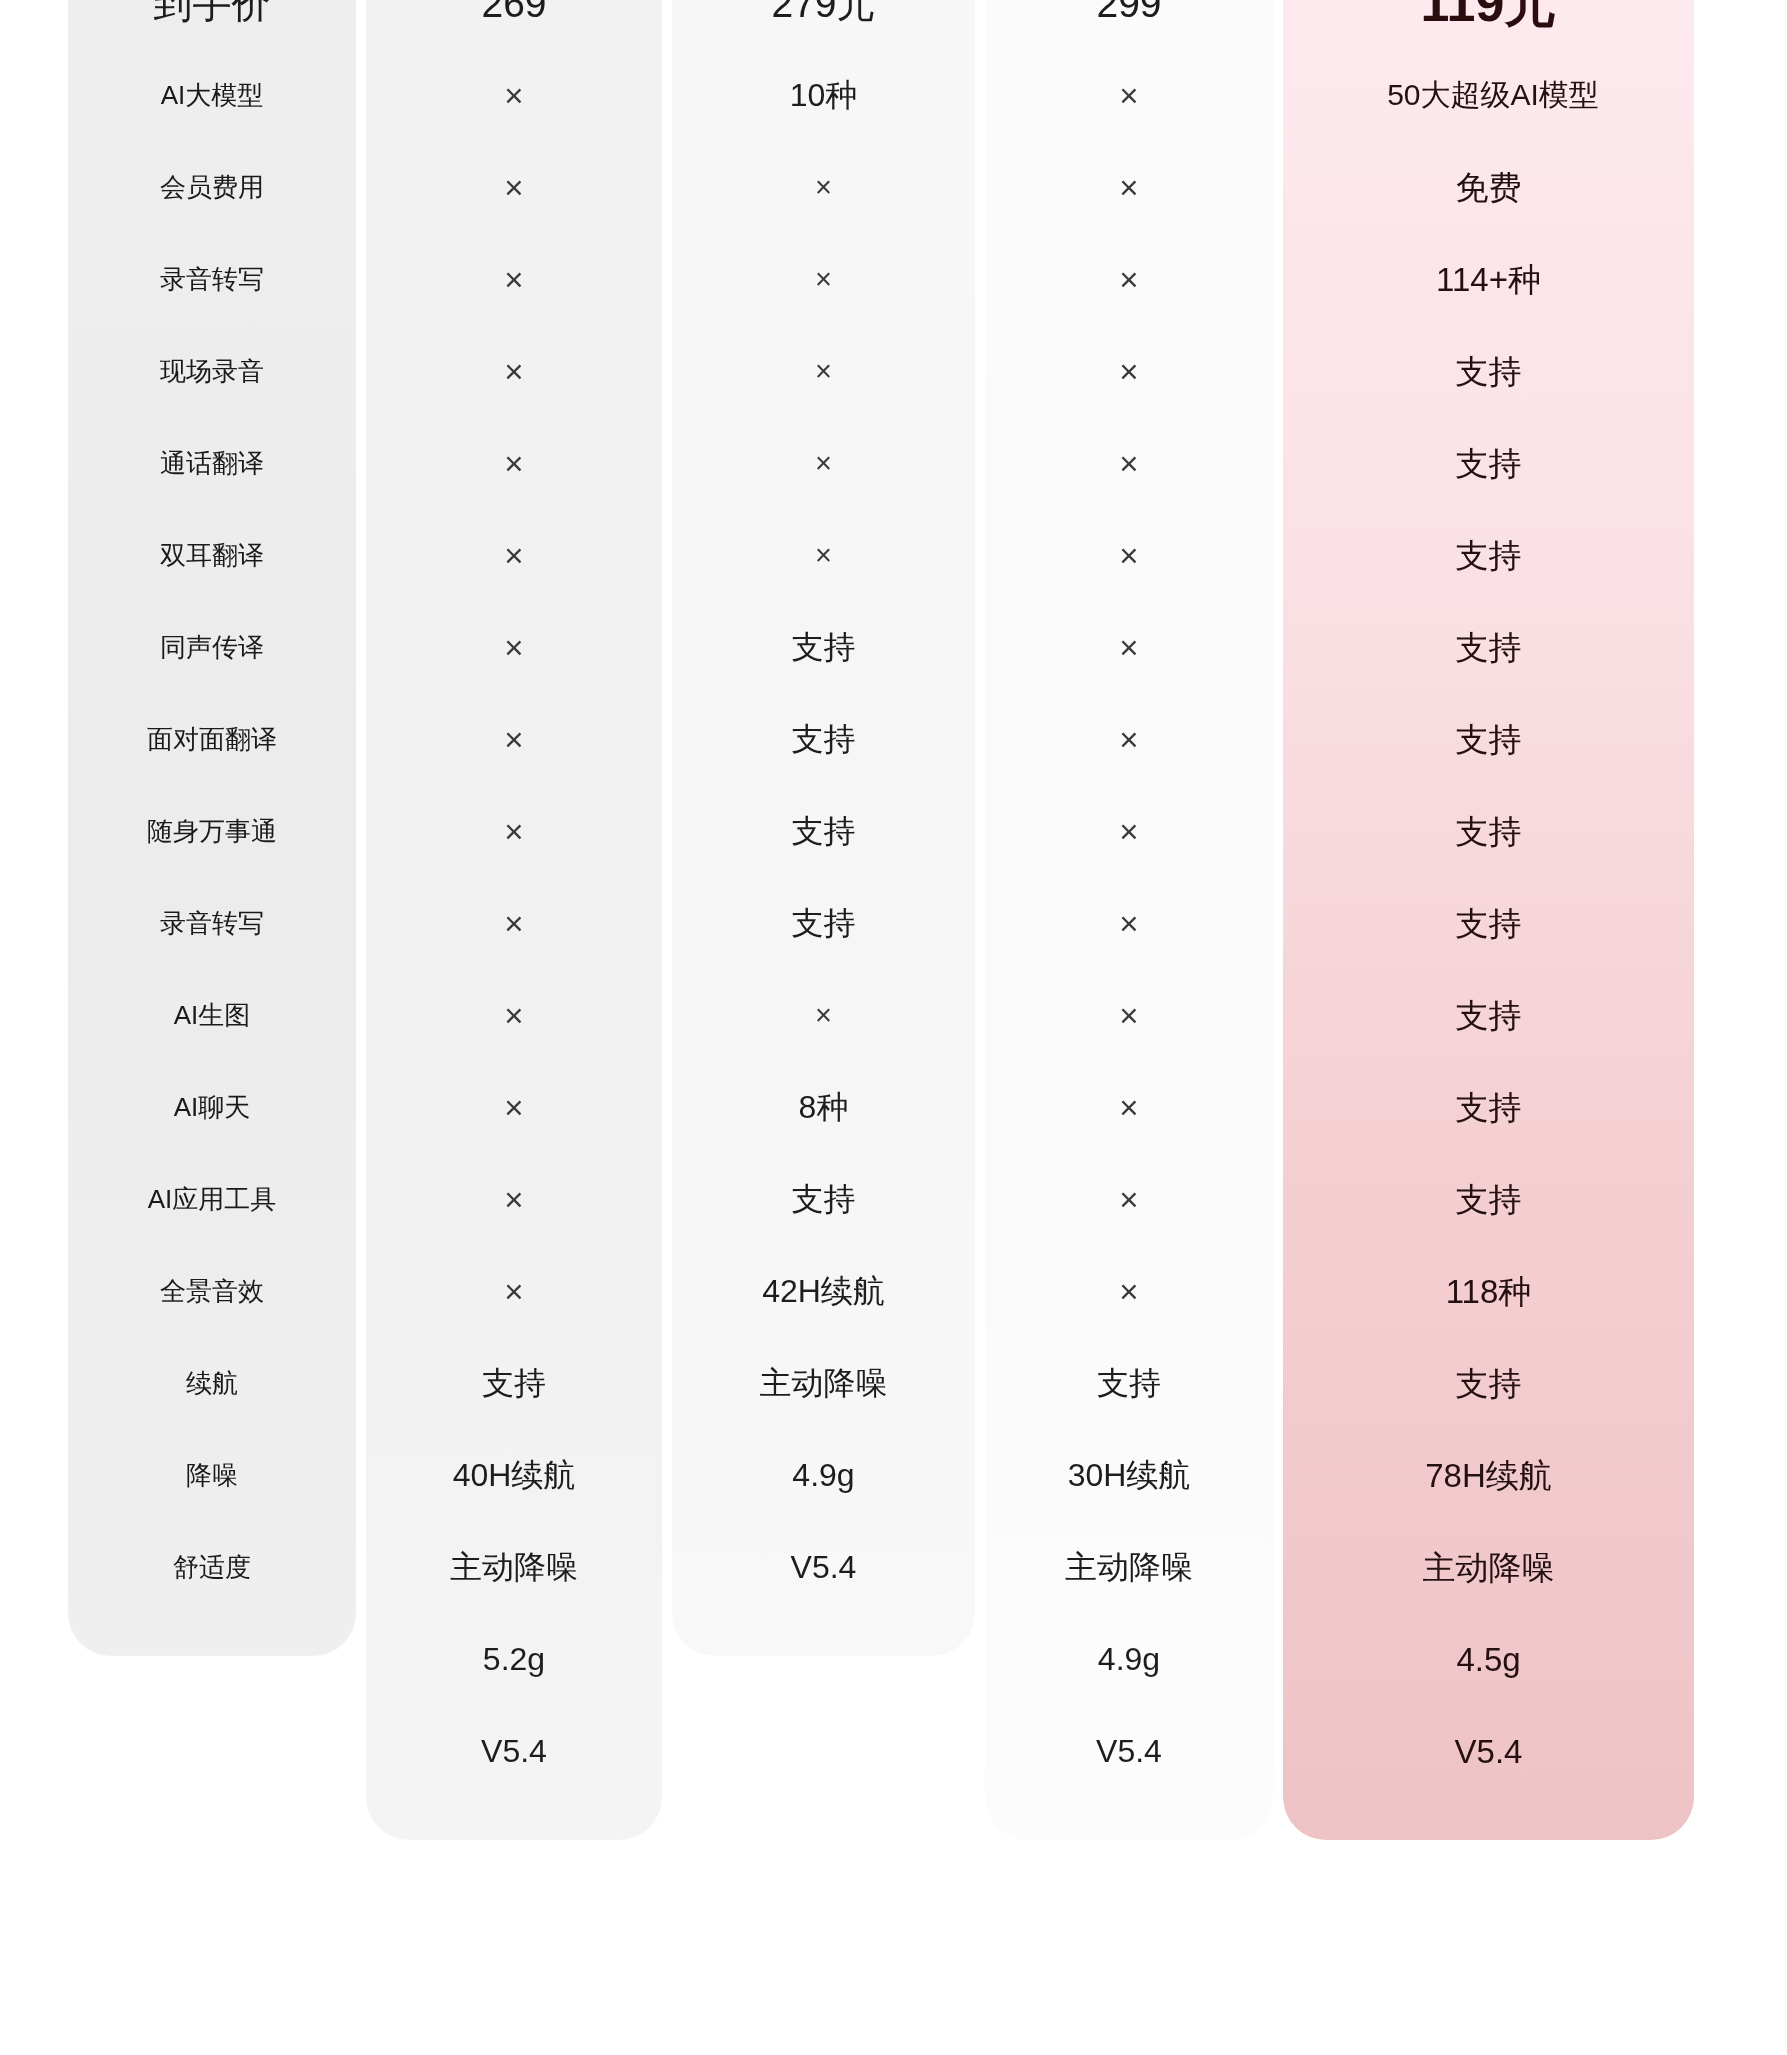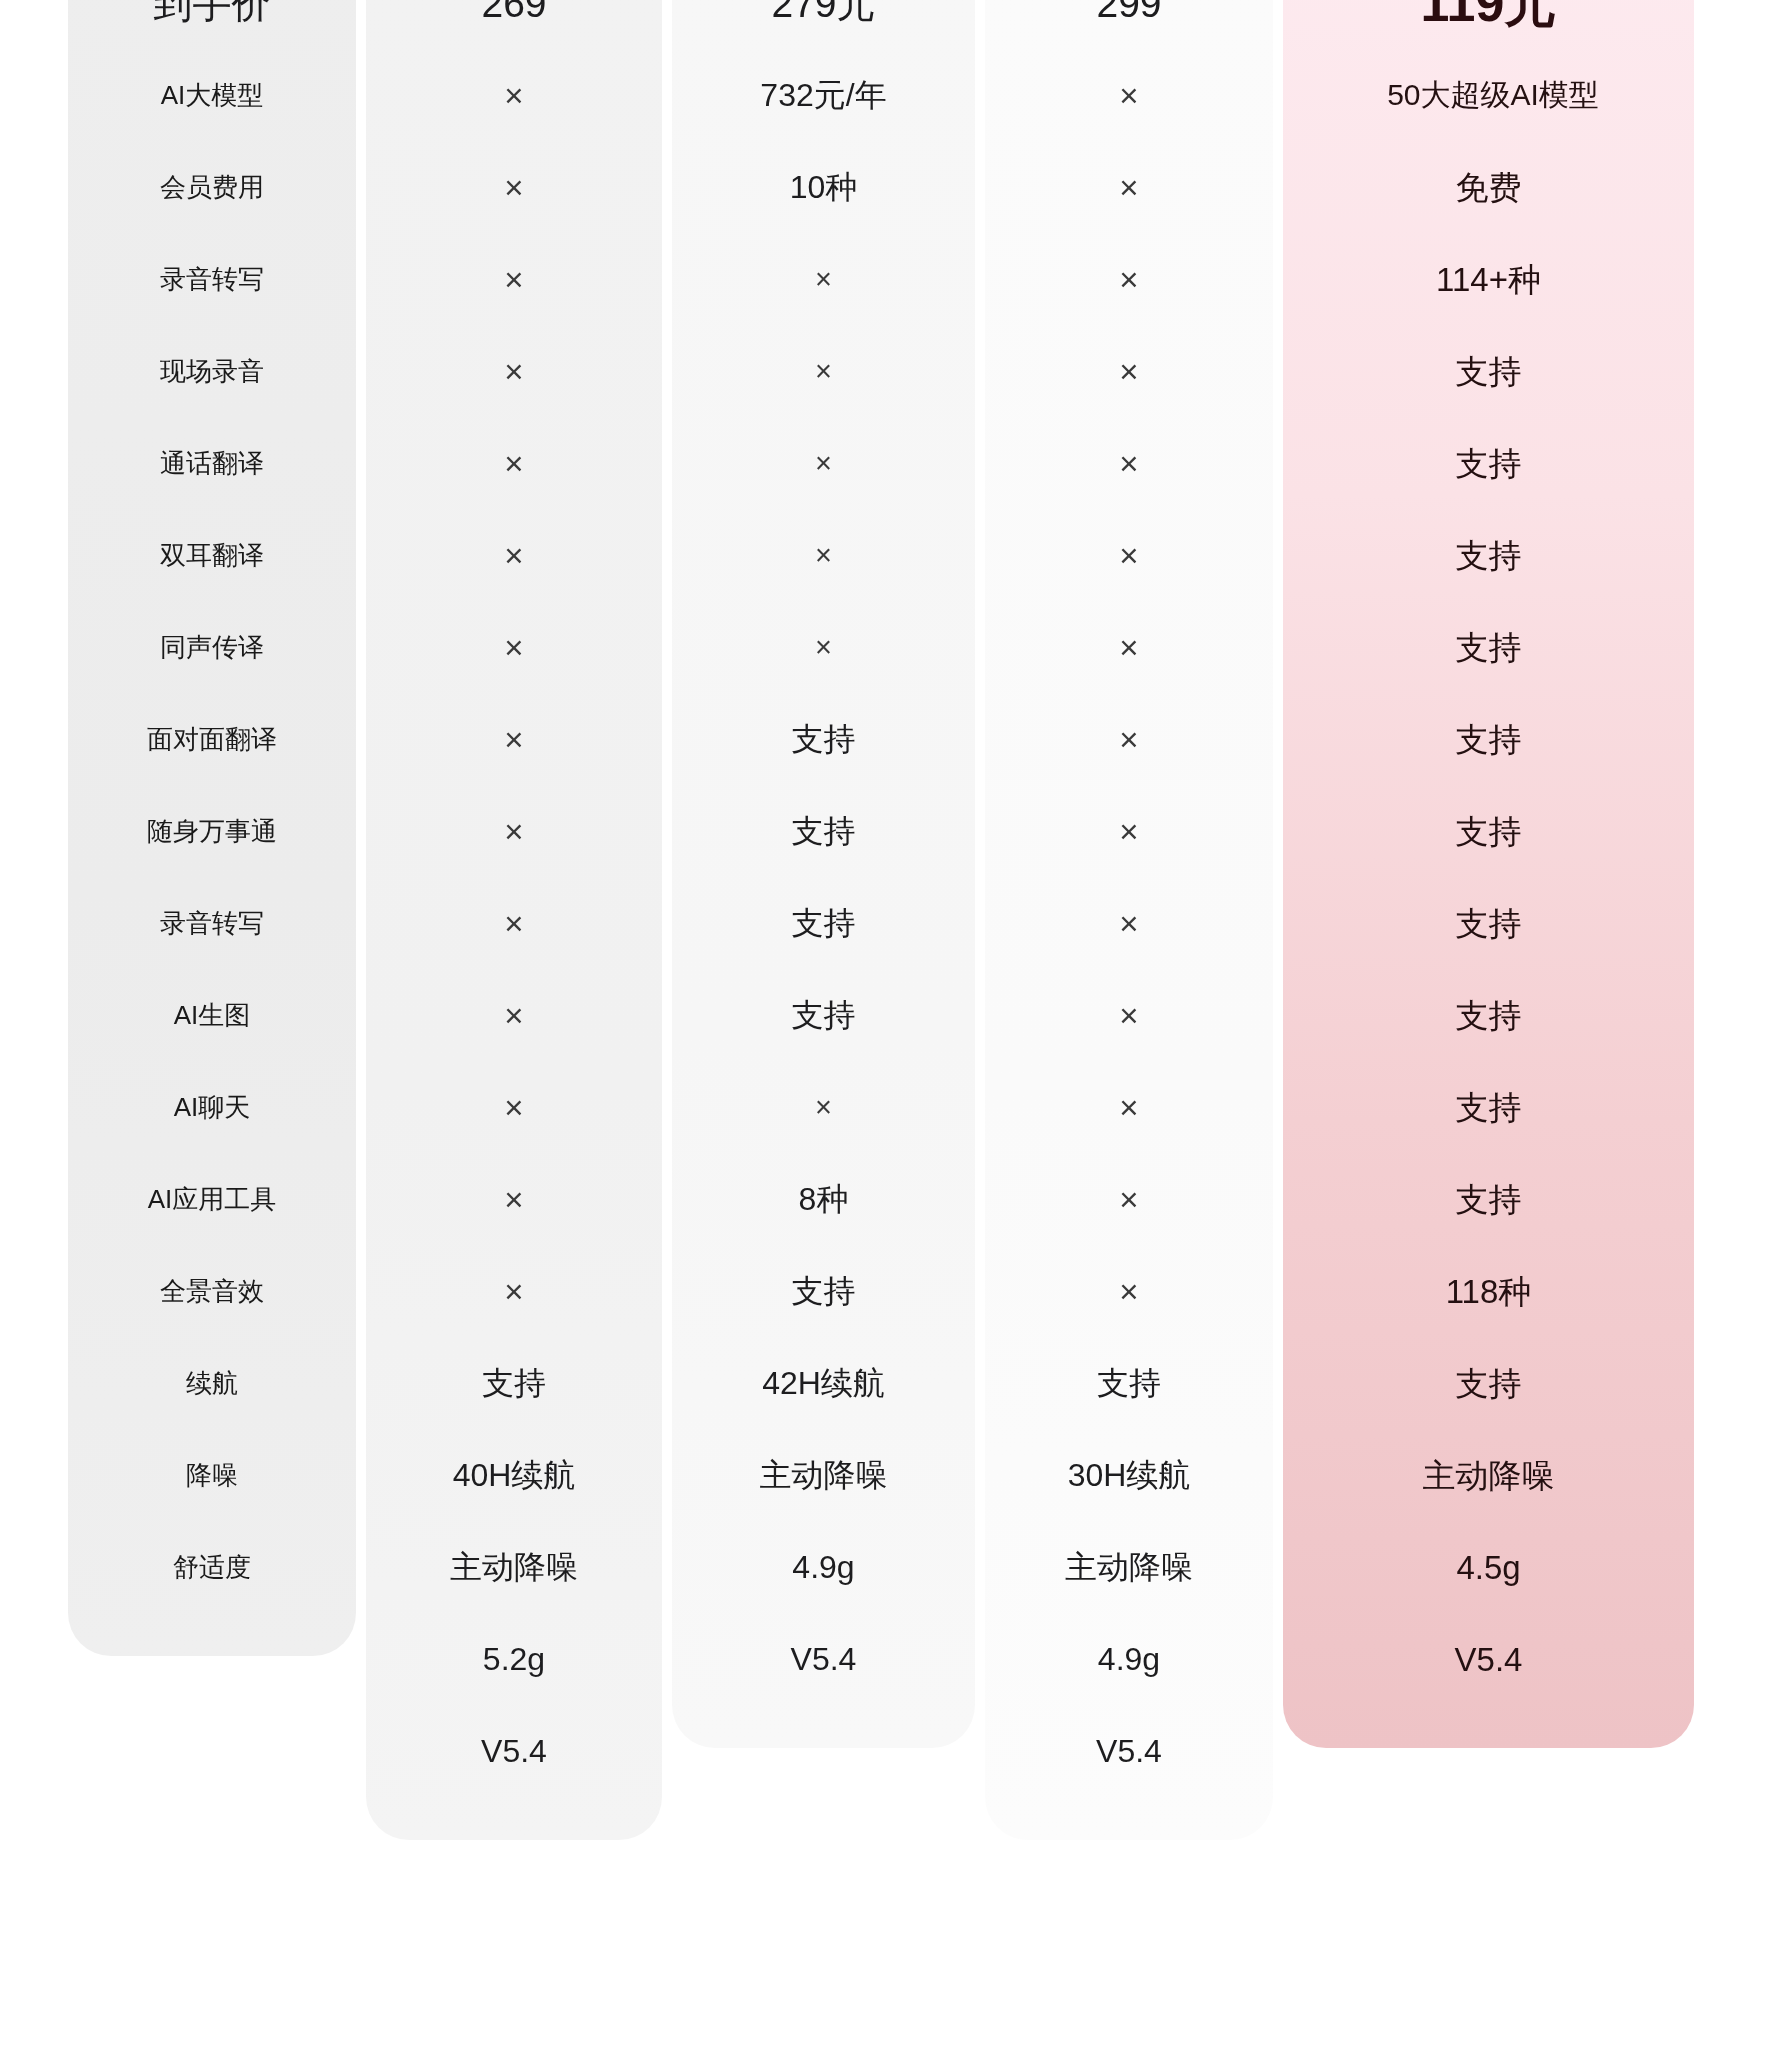--- a/index.html
+++ b/index.html
@@ -168,21 +168,20 @@
         <div class="cell x">×</div>
         <div class="cell">支持</div>
         <div class="cell">40H续航</div>
         <div class="cell">主动降噪</div>
         <div class="cell">5.2g</div>
         <div class="cell">V5.4</div>
       </div>
 
       <div class="col col-b">
         <div class="cell price">279元</div>
-        <div class="cell">732元/年</div>
         <div class="cell">10种</div>
         <div class="cell x-small">×</div>
         <div class="cell x-small">×</div>
         <div class="cell x-small">×</div>
         <div class="cell x-small">×</div>
         <div class="cell x-small">×</div>
         <div class="cell">支持</div>
         <div class="cell">支持</div>
         <div class="cell">支持</div>
         <div class="cell">支持</div>
@@ -228,20 +227,21 @@
         <div class="cell hl">支持</div>
         <div class="cell hl">支持</div>
         <div class="cell hl">支持</div>
         <div class="cell hl">支持</div>
         <div class="cell hl">支持</div>
         <div class="cell hl">支持</div>
         <div class="cell hl">支持</div>
         <div class="cell hl">支持</div>
         <div class="cell hl">118种</div>
         <div class="cell hl">支持</div>
+        <div class="cell hl">78H续航</div>
         <div class="cell hl">主动降噪</div>
         <div class="cell hl">4.5g</div>
         <div class="cell hl">V5.4</div>
       </div>
 
     </div>
   </div>
 
   <div class="bottom-space"></div>
 </div>

